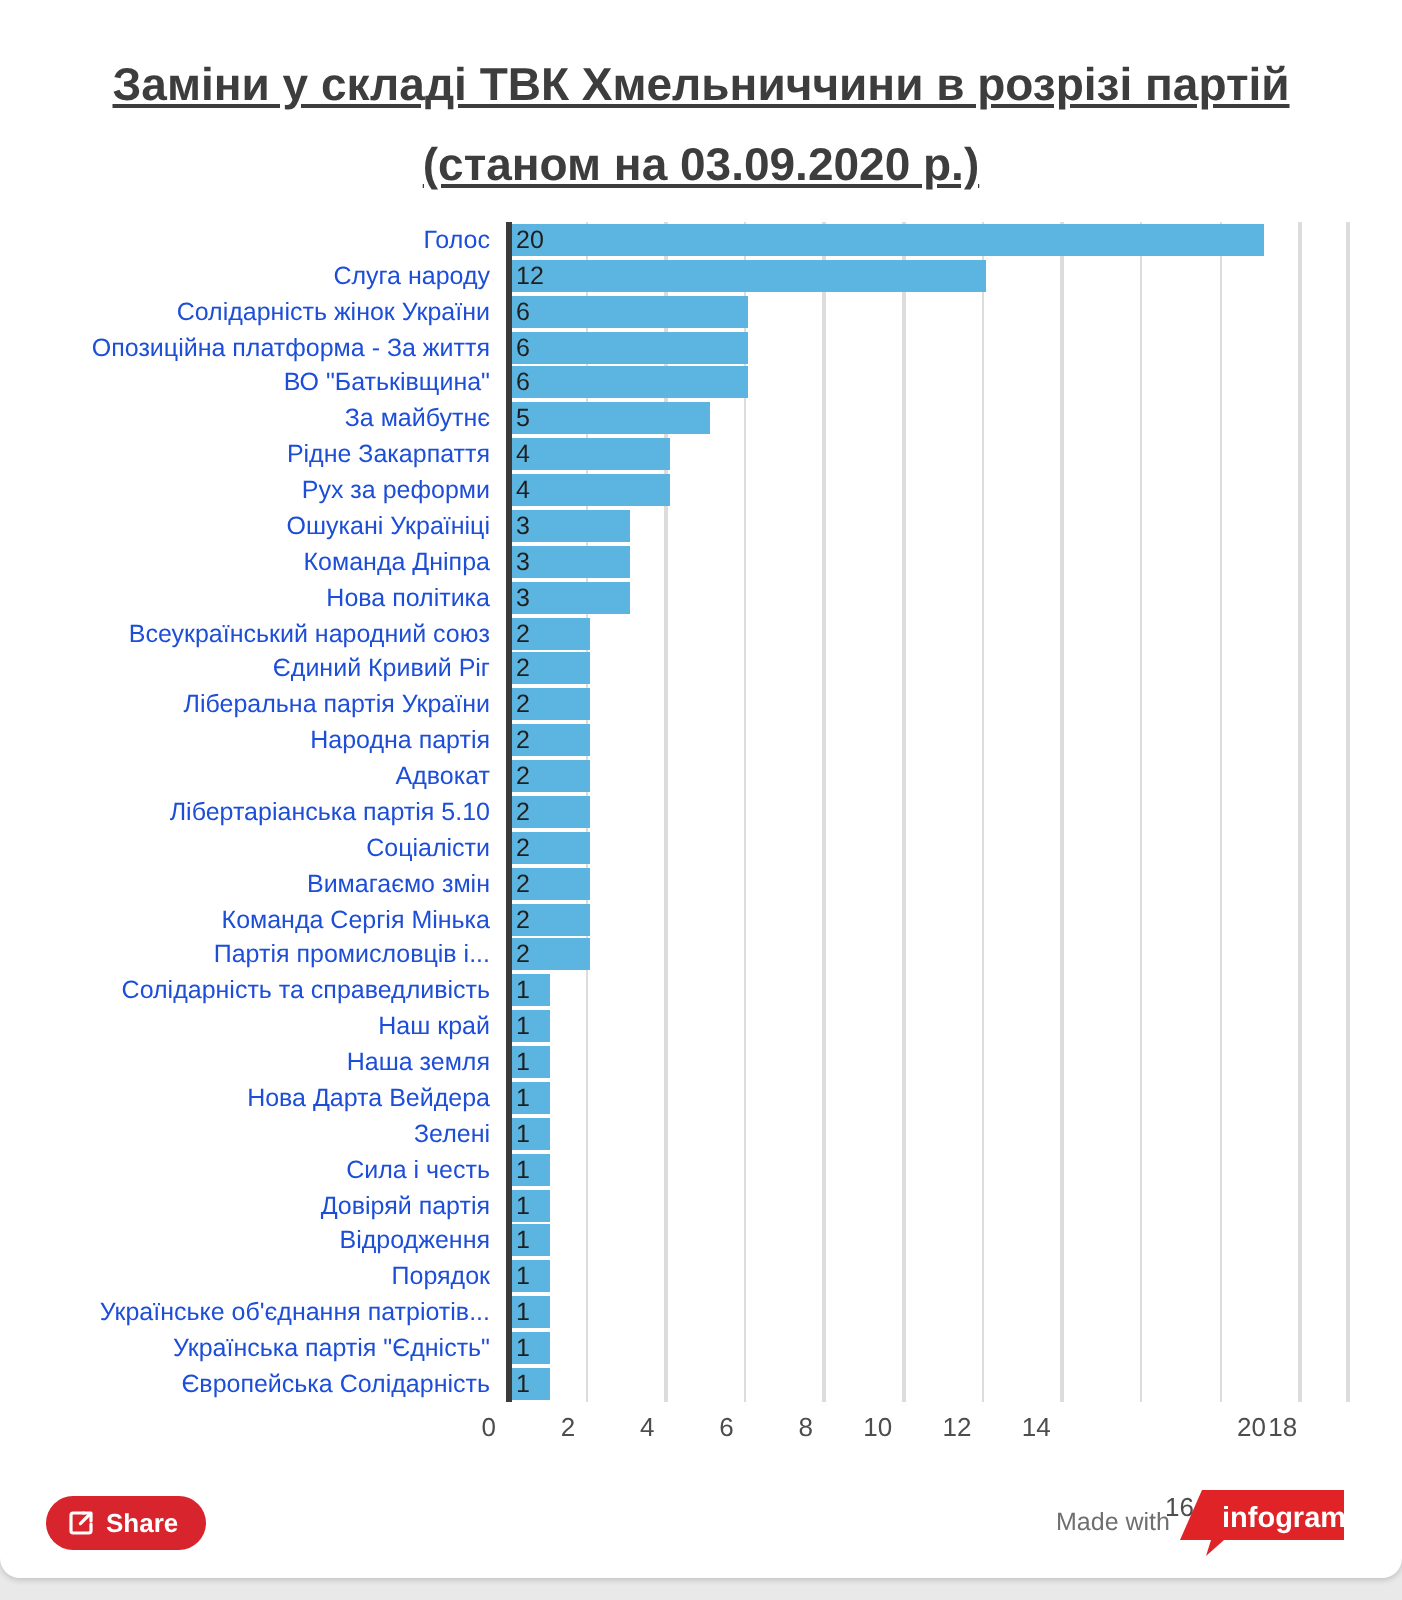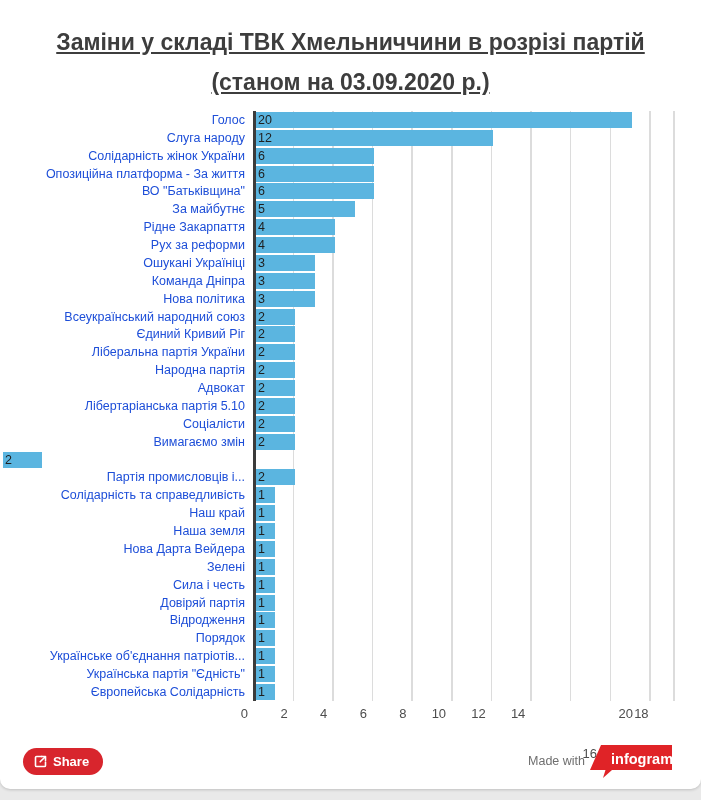--- a/index.html
+++ b/index.html
@@ -211,20 +211,21 @@
           </div>
         </div>
         <div class="row">
           <div class="cat">Вимагаємо змін</div>
           <div class="barcell">
             <div class="bar" style="width: 39.6226px; background: rgb(91, 181, 224);"></div>
             <span class="val">2</span>
           </div>
         </div>
         <div class="row">
+          <div class="cat">Команда Сергія Мінька</div>
           <div class="barcell">
             <div class="bar" style="width: 39.6226px; background: rgb(91, 181, 224);"></div>
             <span class="val">2</span>
           </div>
         </div>
         <div class="row">
           <div class="cat">Партія промисловців і...</div>
           <div class="barcell">
             <div class="bar" style="width: 39.6226px; background: rgb(91, 181, 224);"></div>
             <span class="val">2</span>

